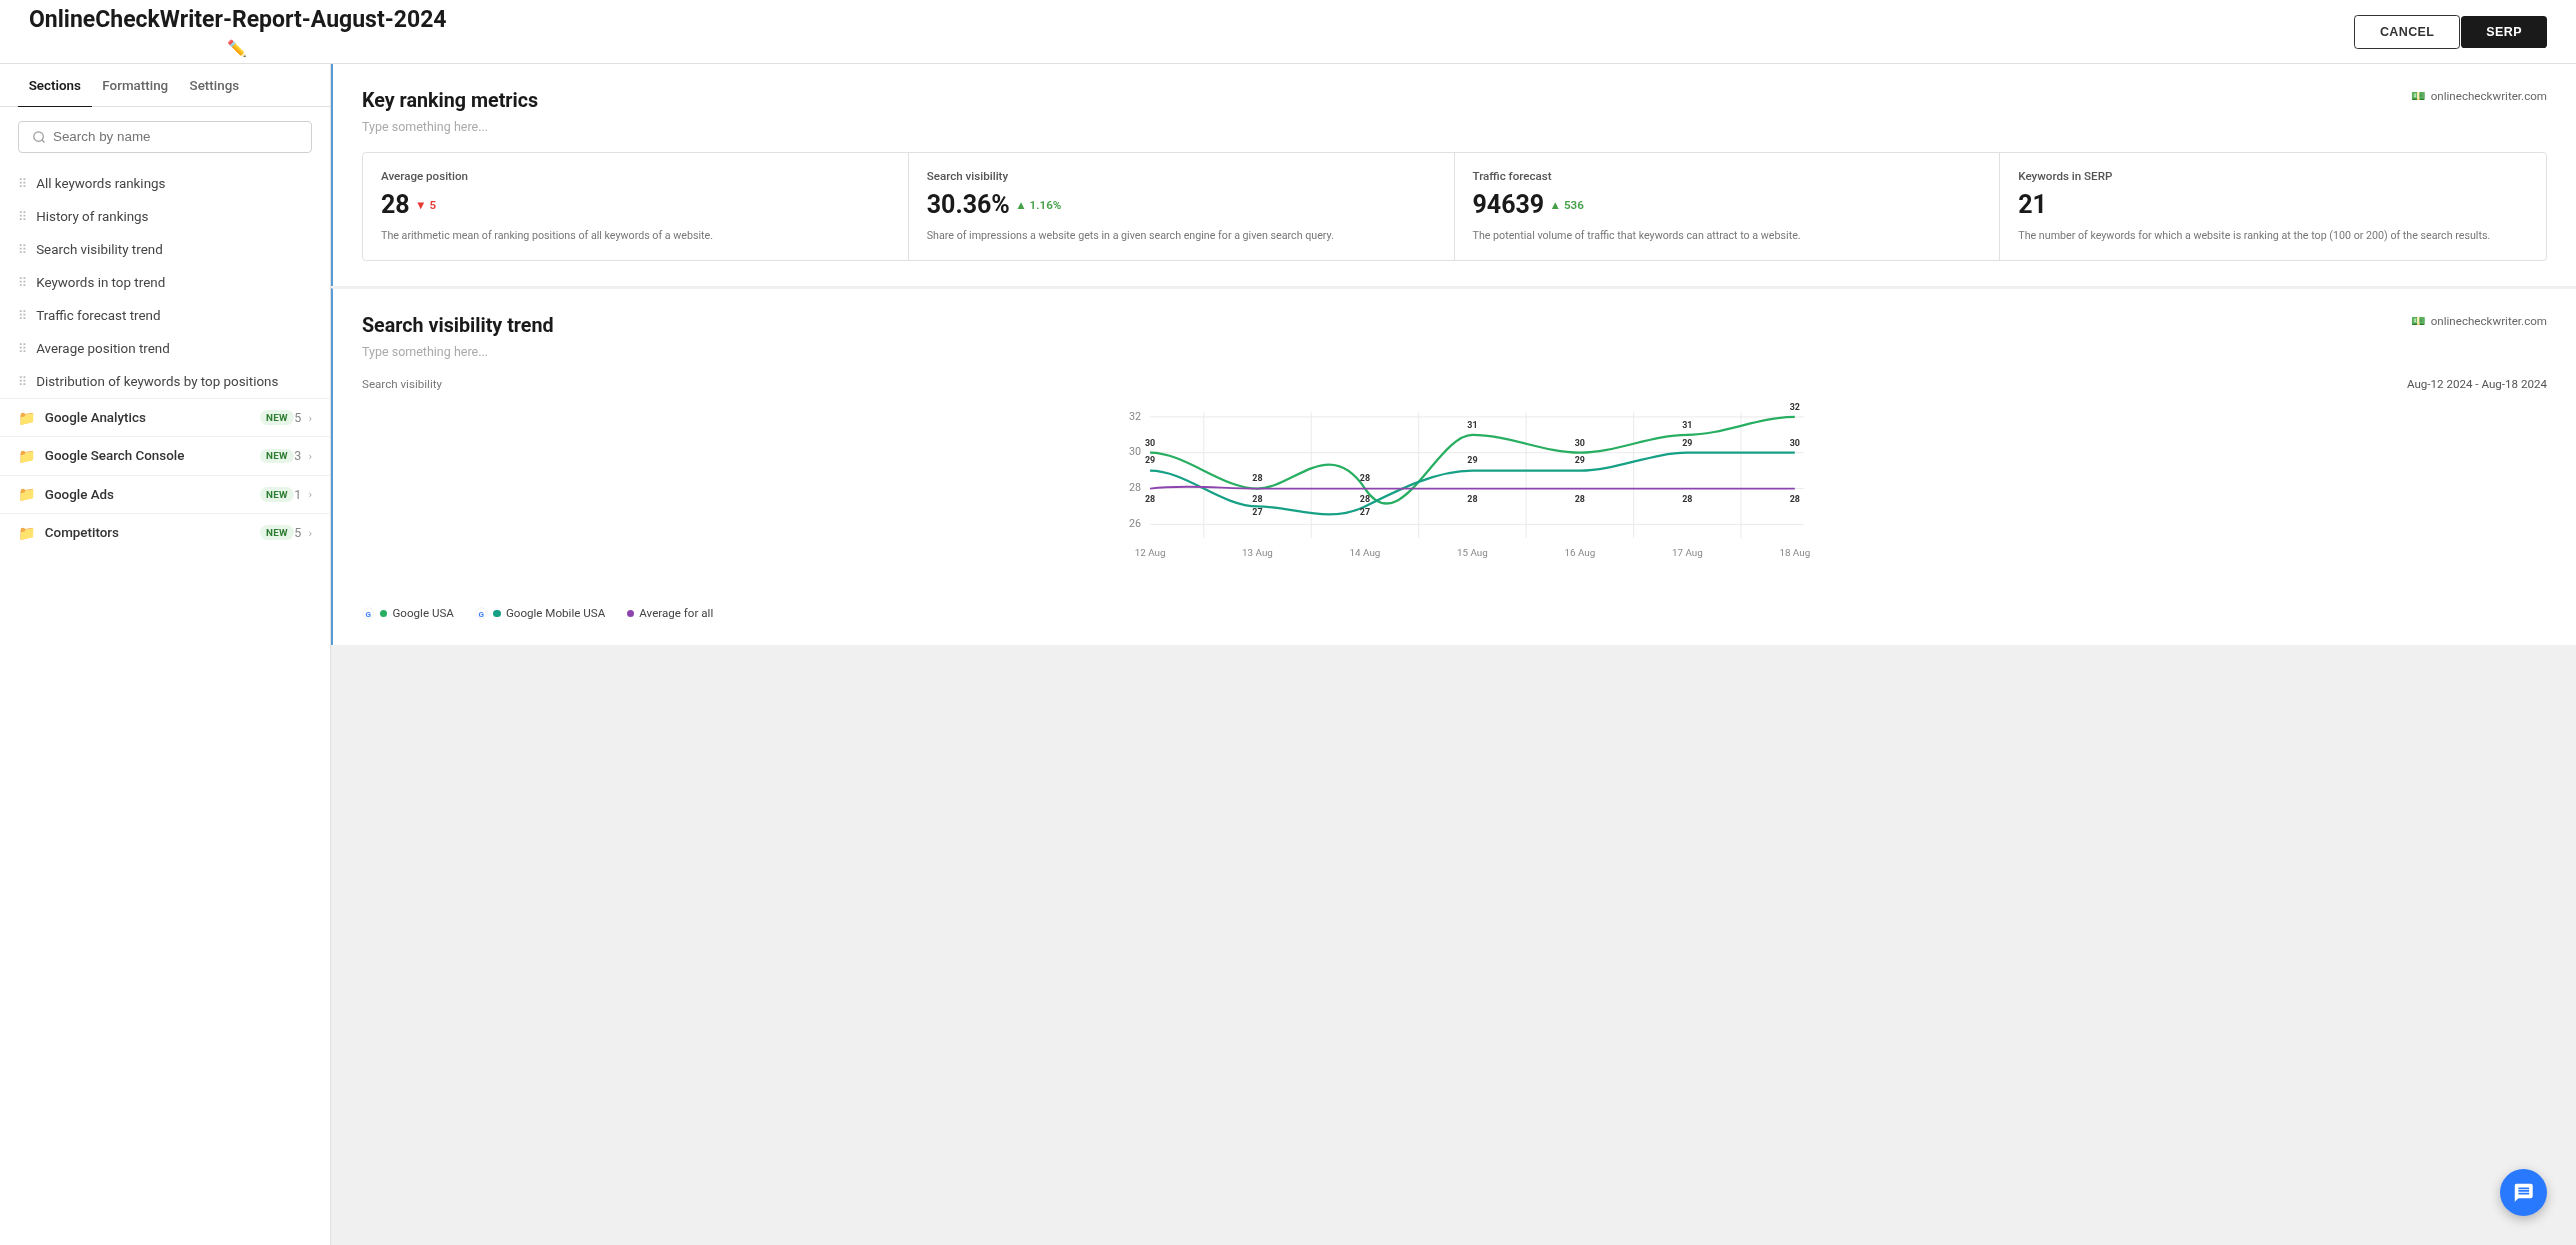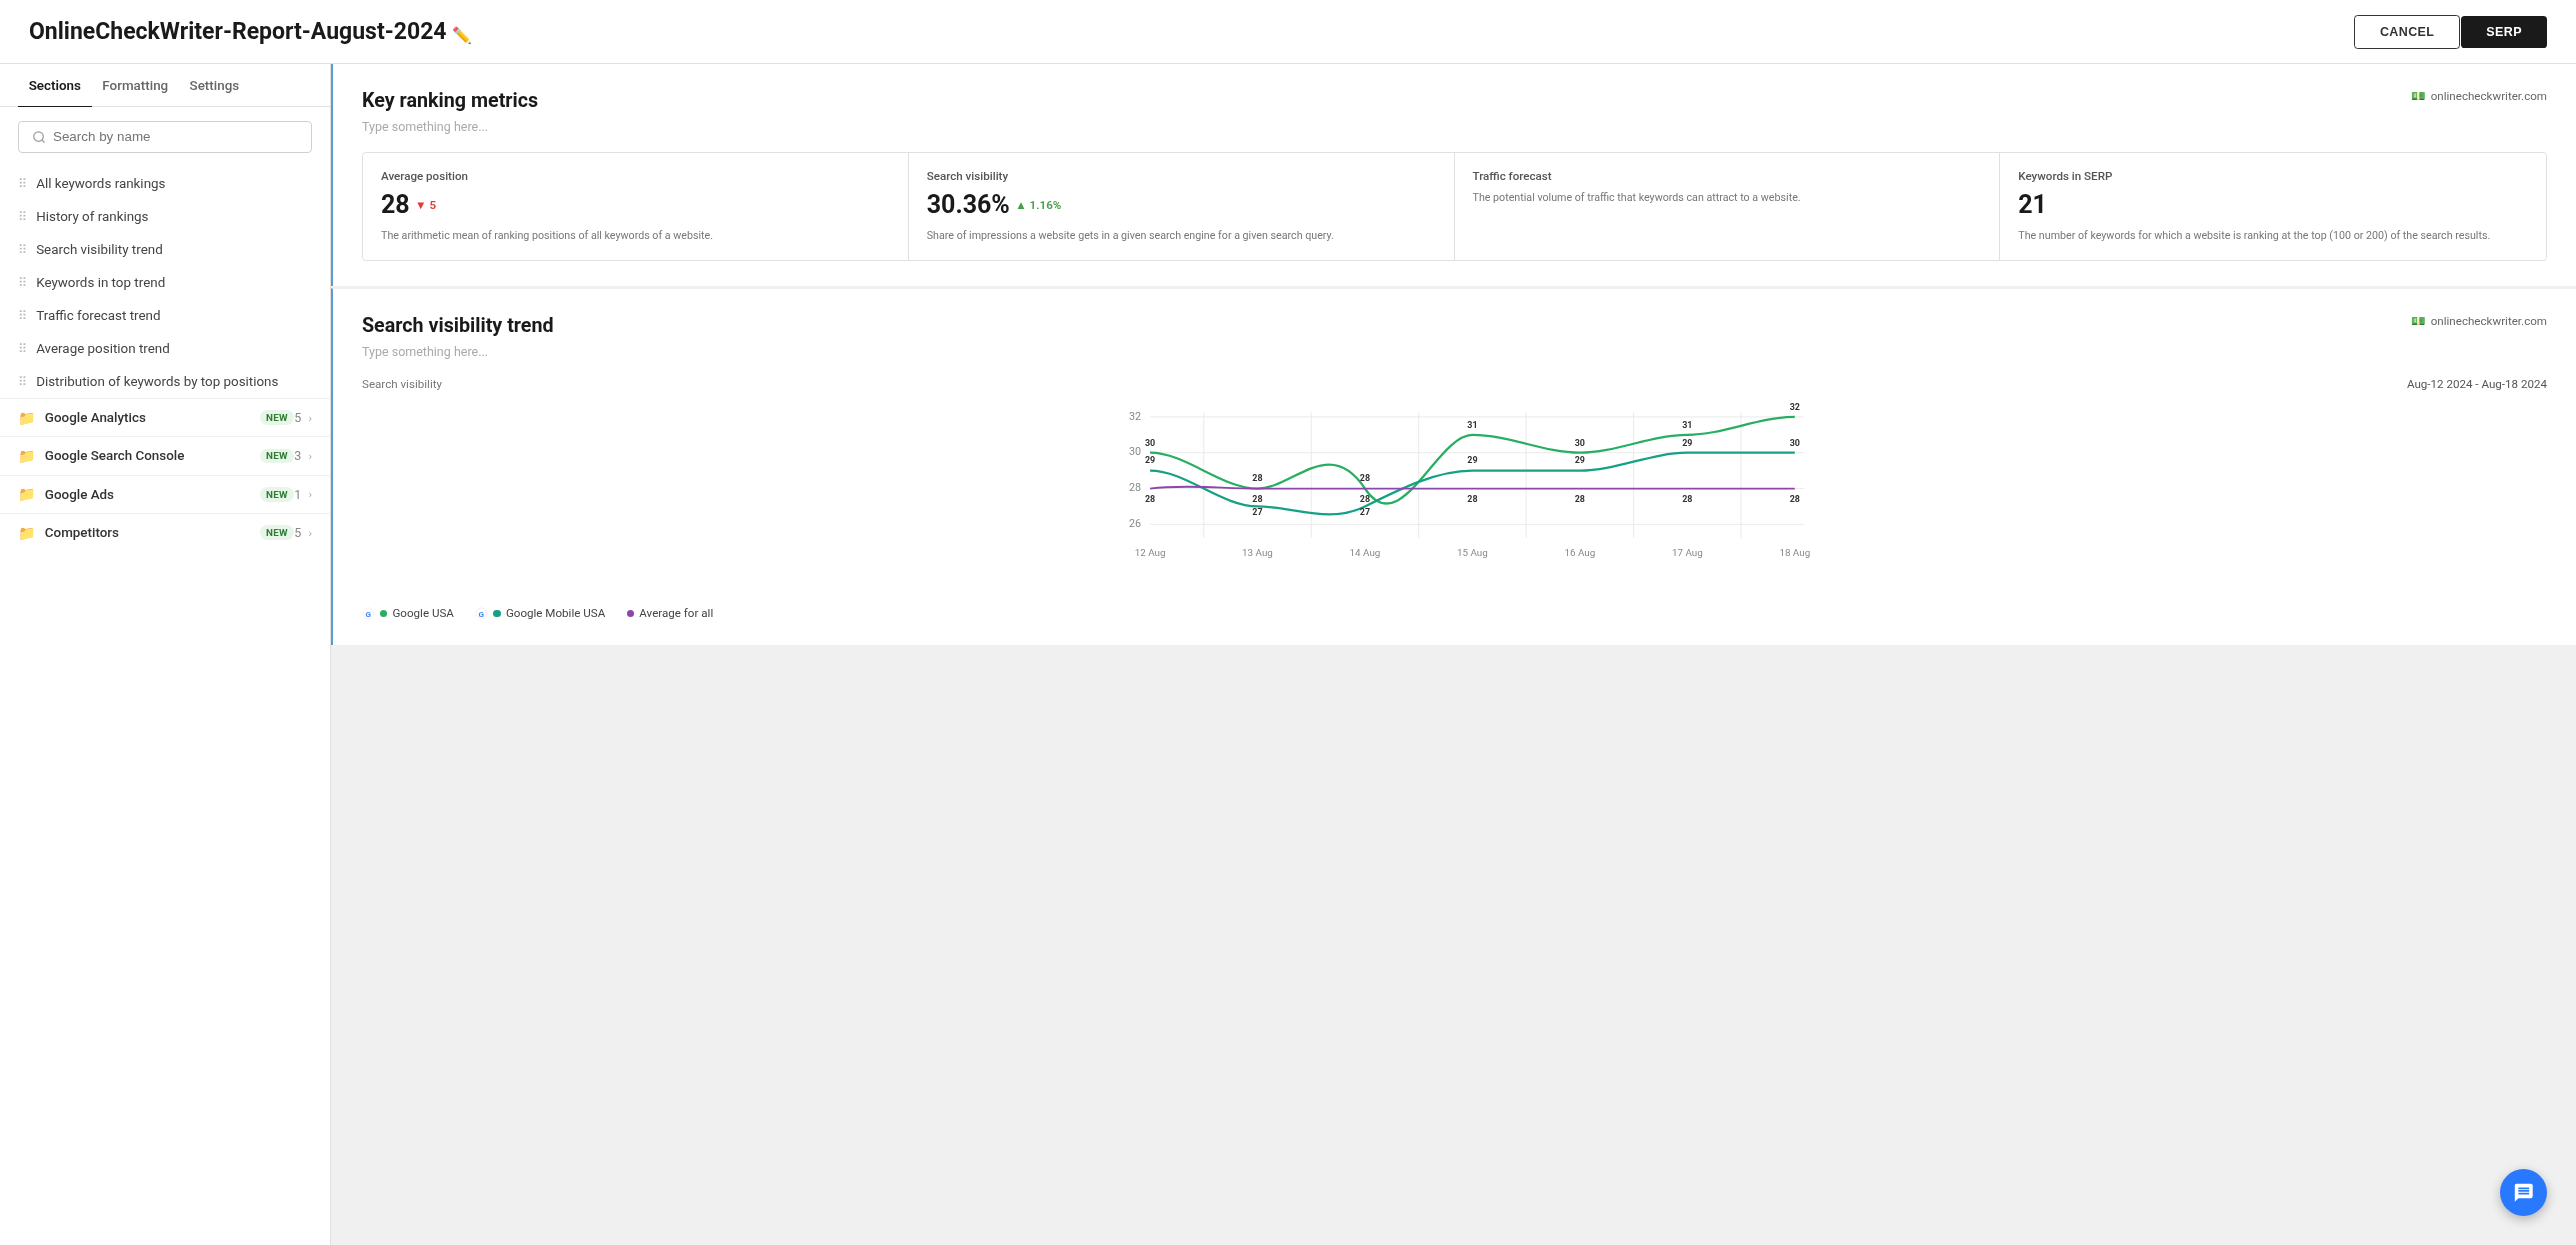--- a/index.html
+++ b/index.html
@@ -3,21 +3,21 @@
   <meta charset="utf-8">
   <style>
     * { box-sizing: border-box; margin: 0; padding: 0; }
     body { font-family: -apple-system, BlinkMacSystemFont, 'Segoe UI', Roboto, sans-serif; background: #f5f5f5; color: #333; overflow: hidden; }
 
     
     .header {
       display: flex; align-items: center; justify-content: space-between;
       padding: 0 29px; height: 64px; background: #fff; border-bottom: 0.9px solid #e0e0e0;
     }
-    .header-title-row { display: flex; align-items: flex-end; gap: 6px; }
+    .header-title-row { display: flex; align-items: center; gap: 6px; flex-direction: column; }
     .header-title { font-size: 23px; font-weight: 700; color: #1a1a1a; }
     .edit-icon { color: #666; cursor: pointer; font-size: 16px; }
     .header-actions { display: flex; gap: 1px; align-items: center; }
     .btn-cancel {
       padding: 9px 25px; border: 1.8px solid #333; background: #fff;
       color: #333; font-size: 12.5px; font-weight: 600; cursor: pointer;
       border-radius: 3.6px; letter-spacing: 0.4px;
     }
     .btn-save {
       padding: 9px 25px; border: none; background: #1a1a1a;
@@ -256,20 +256,24 @@
             <div class="metric-label">Search visibility</div>
             <div class="metric-value-row">
               <span class="metric-value">30.36%</span>
               <span class="metric-change up">▲ 1.16%</span>
             </div>
             <div class="metric-desc">Share of impressions a website gets in a given search engine for a given search query.</div>
           </div>
 
           <div class="metric-cell">
             <div class="metric-label">Traffic forecast</div>
+            <div class="metric-value-row">
+              <span class="metric-value">94639</span>
+              <span class="metric-change up">▲ 536</span>
+            </div>
             <div class="metric-desc">The potential volume of traffic that keywords can attract to a website.</div>
           </div>
 
           <div class="metric-cell">
             <div class="metric-label">Keywords in SERP</div>
             <div class="metric-value-row">
               <span class="metric-value">21</span>
             </div>
             <div class="metric-desc">The number of keywords for which a website is ranking at the top (100 or 200) of the search results.</div>
           </div>

